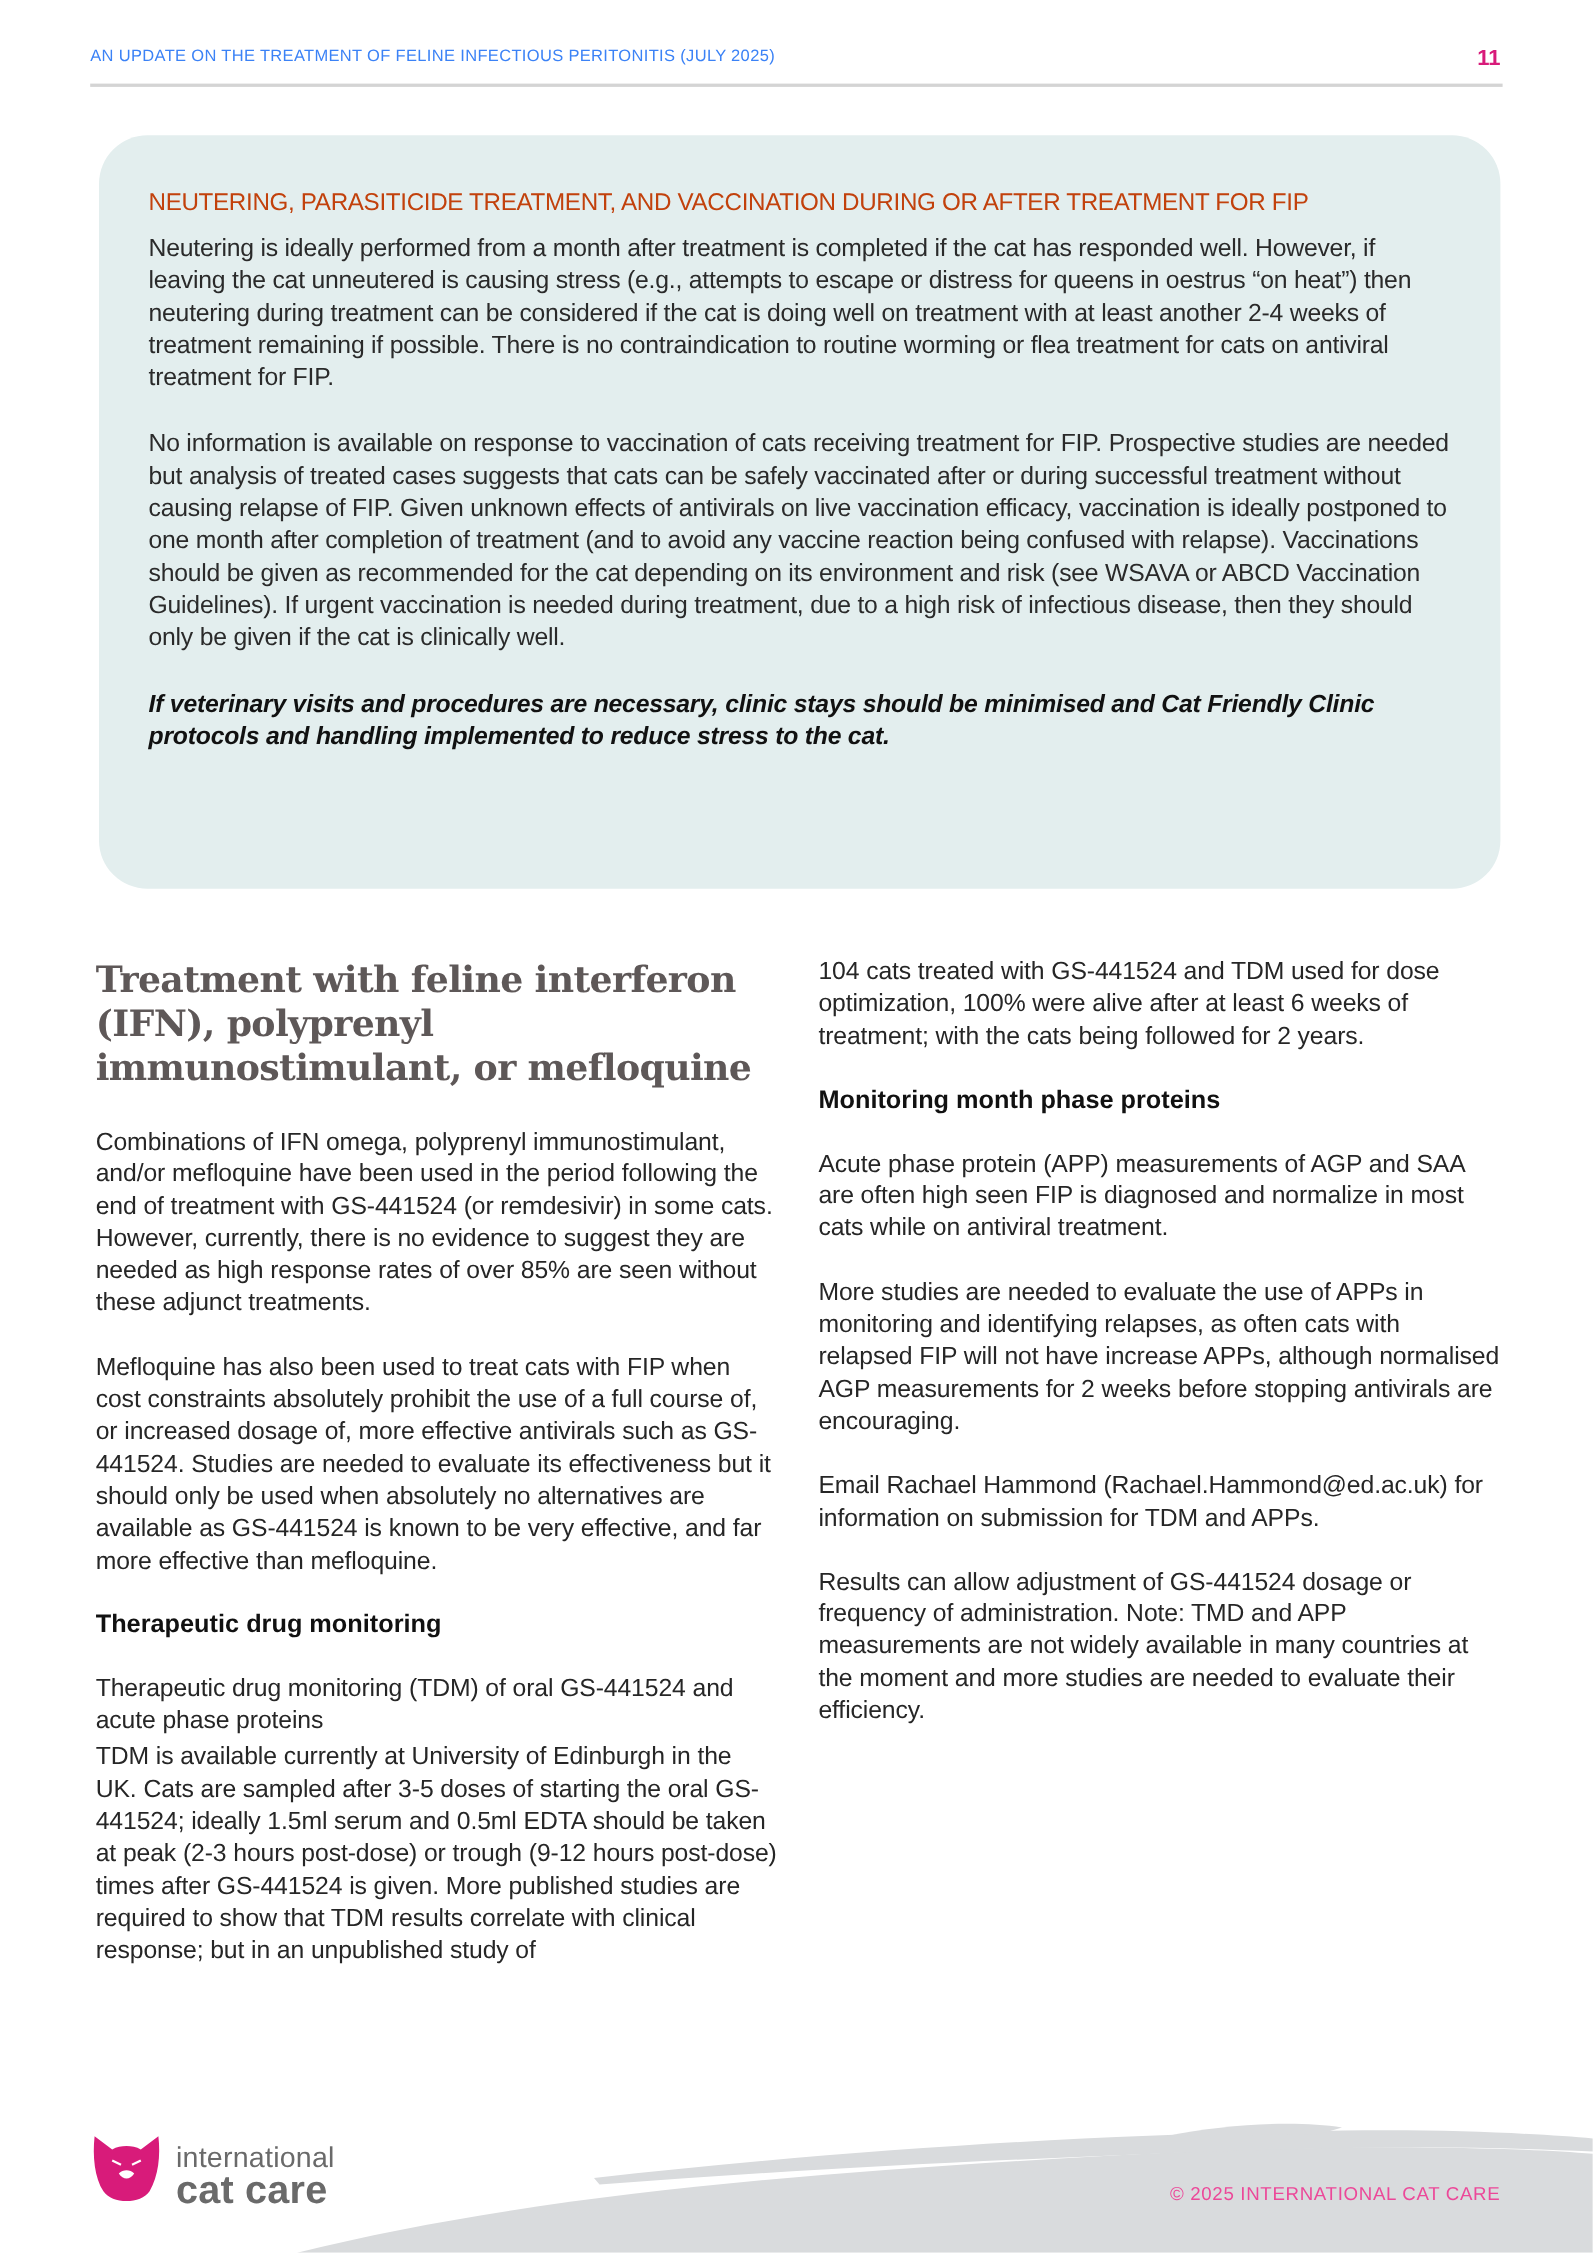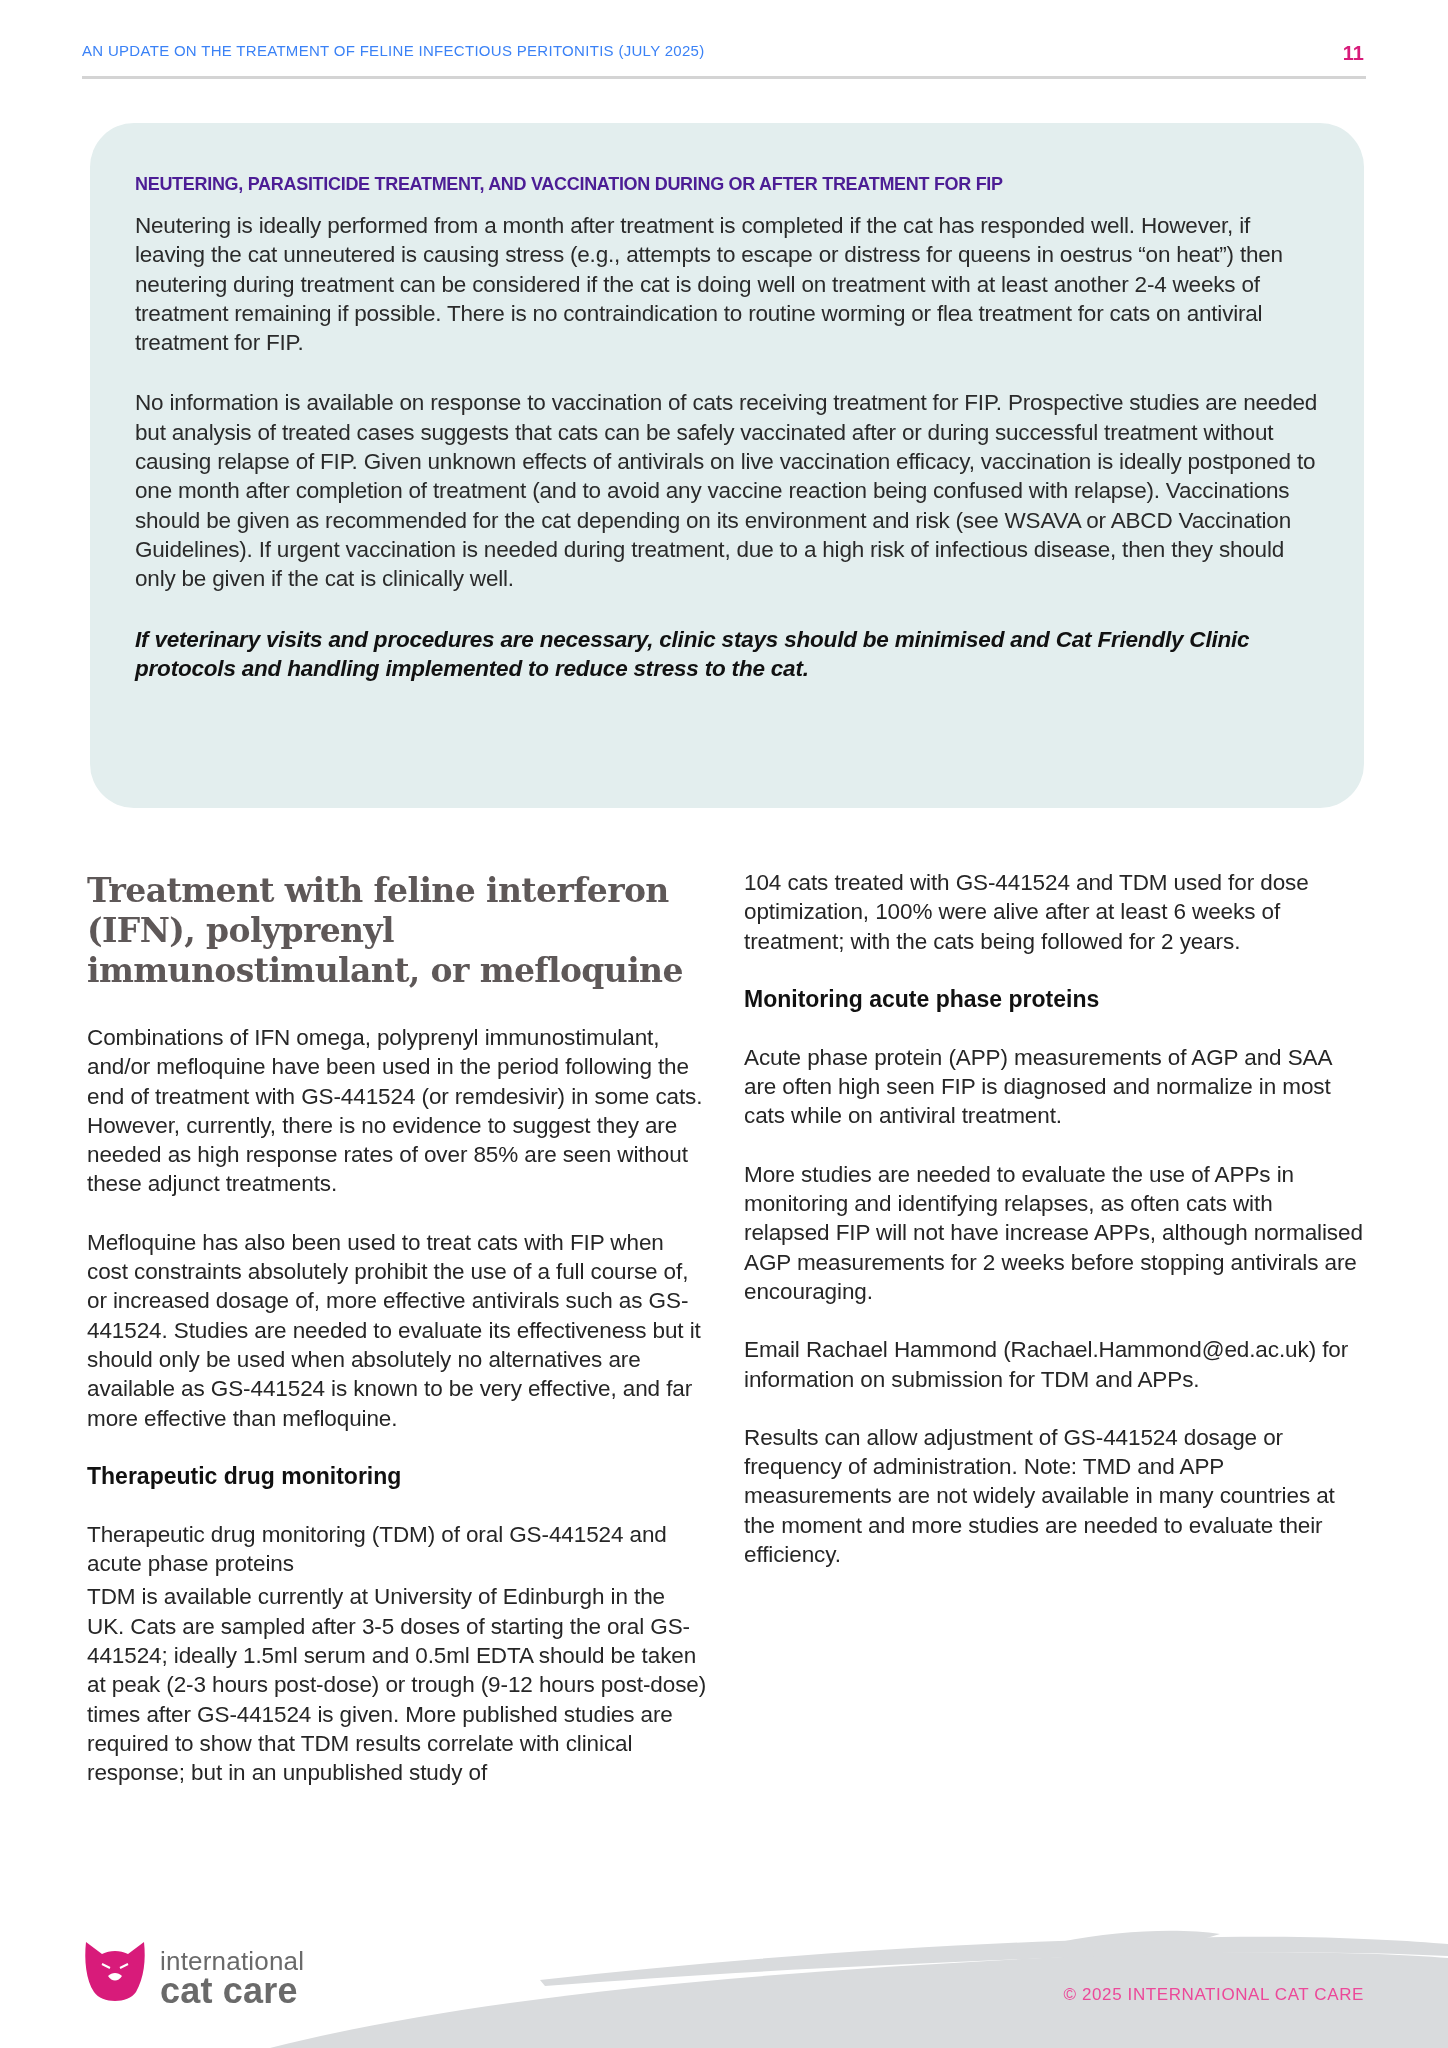--- a/index.html
+++ b/index.html
@@ -19,22 +19,22 @@
   .page-num {
     position: absolute; right: 2px; top: 2px;
     font-size: 20px; color: #d81b7a; font-weight: 700;
   }
   .callout {
     position: absolute; left: 90px; top: 123px; width: 1274px; height: 685px;
     background: #e3eeee; border-radius: 44px;
   }
   .callout-inner { position: absolute; left: 45px; top: 44px; width: 1190px; }
   .callout h2 {
-    margin: 0 0 10px 0; font-size: 18px; line-height: 34px; font-weight: 700;
-    color: #4c1d95; letter-spacing: -0.3px;
+    margin: 0 0 10px 0; font-size: 22px; line-height: 34px; font-weight: 400;
+    color: #c2410c; letter-spacing: -0.3px;
   }
   .callout p {
     margin: 0 0 31px 0; font-size: 22.5px; line-height: 29.3px; color: #2a2a2a;
     letter-spacing: -0.2px;
   }
   .callout p.bold { font-weight: 700; color: #111; margin-bottom: 0; font-style: italic; }
   .col { position: absolute; top: 868px; width: 620px; }
   .col-left { left: 87px; }
   .col-right { left: 744px; }
   .section-title {
@@ -80,21 +80,21 @@
   <div class="section-title">Treatment with feline interferon (IFN), polyprenyl immunostimulant, or mefloquine</div>
   <p>Combinations of IFN omega, polyprenyl immunostimulant, and/or mefloquine have been used in the period following the end of treatment with GS-441524 (or remdesivir) in some cats. However, currently, there is no evidence to suggest they are needed as high response rates of over 85% are seen without these adjunct treatments.</p>
   <p>Mefloquine has also been used to treat cats with FIP when cost constraints absolutely prohibit the use of a full course of, or increased dosage of, more effective antivirals such as GS-441524. Studies are needed to evaluate its effectiveness but it should only be used when absolutely no alternatives are available as GS-441524 is known to be very effective, and far more effective than mefloquine.</p>
   <h3>Therapeutic drug monitoring</h3>
   <p style="margin-bottom:4px">Therapeutic drug monitoring (TDM) of oral GS-441524 and acute phase proteins</p>
   <p>TDM is available currently at University of Edinburgh in the UK. Cats are sampled after 3-5 doses of starting the oral GS-441524; ideally 1.5ml serum and 0.5ml EDTA should be taken at peak (2-3 hours post-dose) or trough (9-12 hours post-dose) times after GS-441524 is given. More published studies are required to show that TDM results correlate with clinical response; but in an unpublished study of</p>
 </div>
 
 <div class="col col-right">
   <p>104 cats treated with GS-441524 and TDM used for dose optimization, 100% were alive after at least 6 weeks of treatment; with the cats being followed for 2 years.</p>
-  <h3>Monitoring acute phase proteins</h3>
+  <h3>Monitoring month phase proteins</h3>
   <p>Acute phase protein (APP) measurements of AGP and SAA are often high seen FIP is diagnosed and normalize in most cats while on antiviral treatment.</p>
   <p>More studies are needed to evaluate the use of APPs in monitoring and identifying relapses, as often cats with relapsed FIP will not have increase APPs, although normalised AGP measurements for 2 weeks before stopping antivirals are encouraging.</p>
   <p>Email Rachael Hammond (Rachael.Hammond@ed.ac.uk) for information on submission for TDM and APPs.</p>
   <p>Results can allow adjustment of GS-441524 dosage or frequency of administration. Note: TMD and APP measurements are not widely available in many countries at the moment and more studies are needed to evaluate their efficiency.</p>
 </div>
 
 <svg class="footer-swoosh" viewBox="0 0 1448 148" preserveAspectRatio="none">
   <path d="M270 148 C 500 90, 800 70, 1100 55 C 1250 50, 1380 52, 1448 58 L1448 148 Z" fill="#d9dbdd"></path>
   <path d="M540 80 C 760 55, 1000 40, 1180 38 C 1300 34, 1400 40, 1448 44 L1448 56 C 1330 50, 1200 52, 1050 58 C 850 66, 700 74, 545 86 Z" fill="#d9dbdd"></path>
   <path d="M1060 42 C 1120 30, 1180 28, 1220 34 L1200 40 Z" fill="#d9dbdd"></path>

